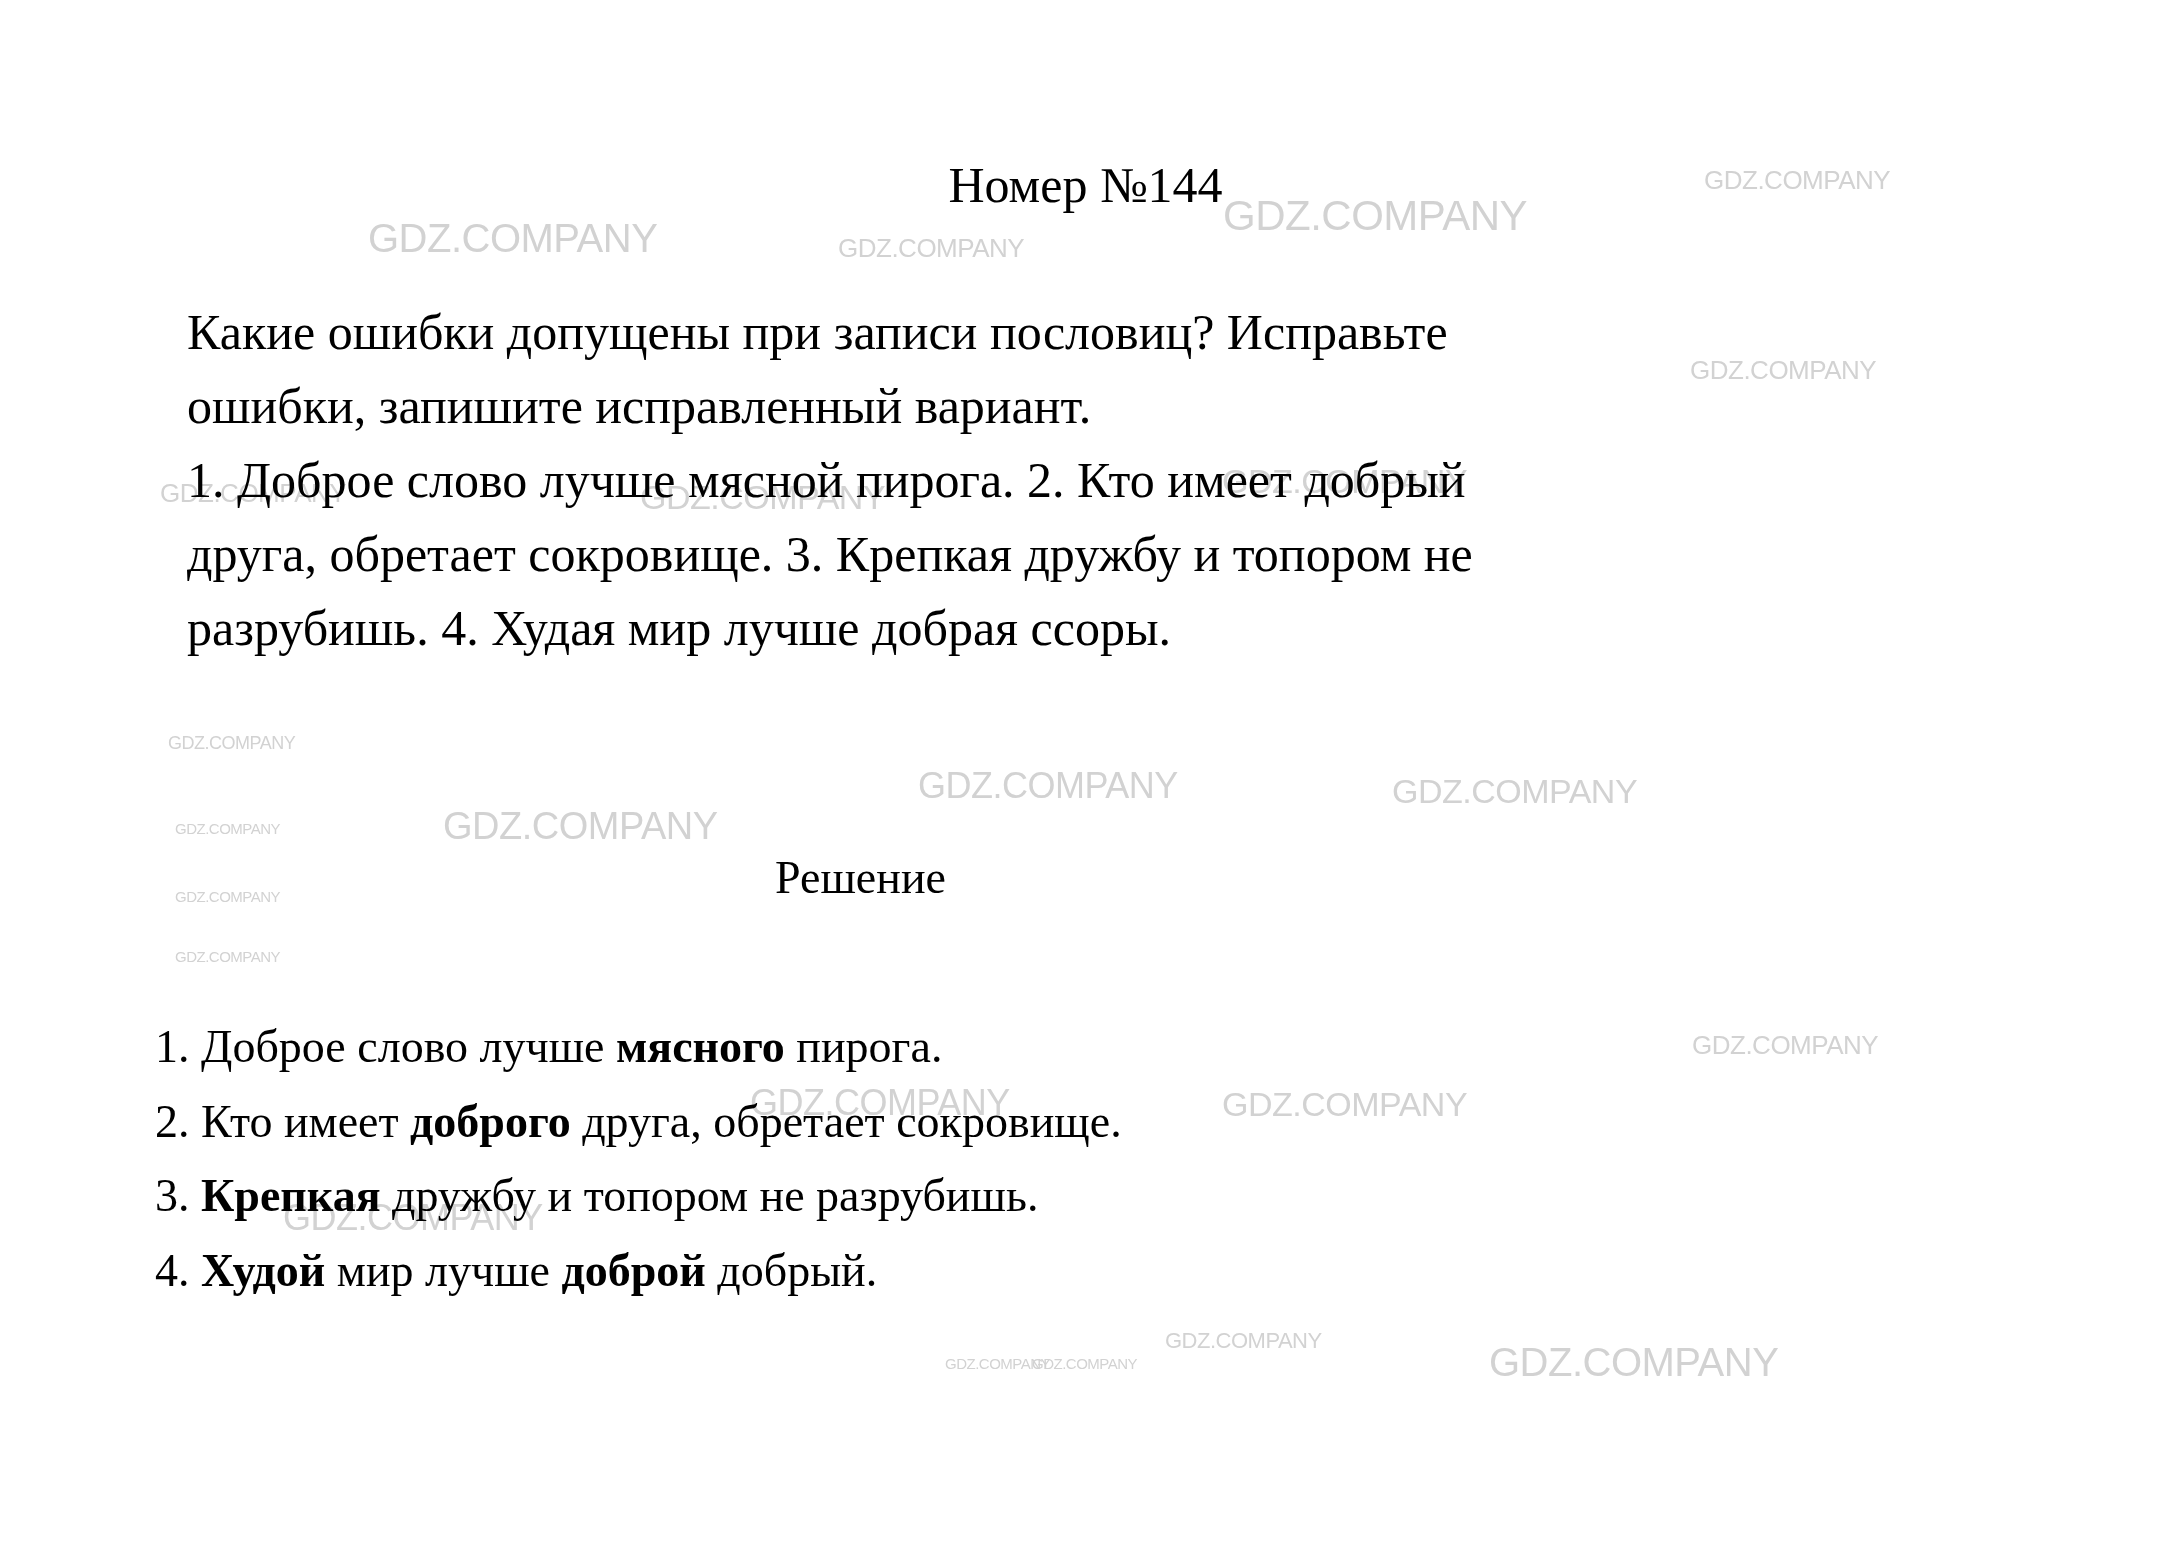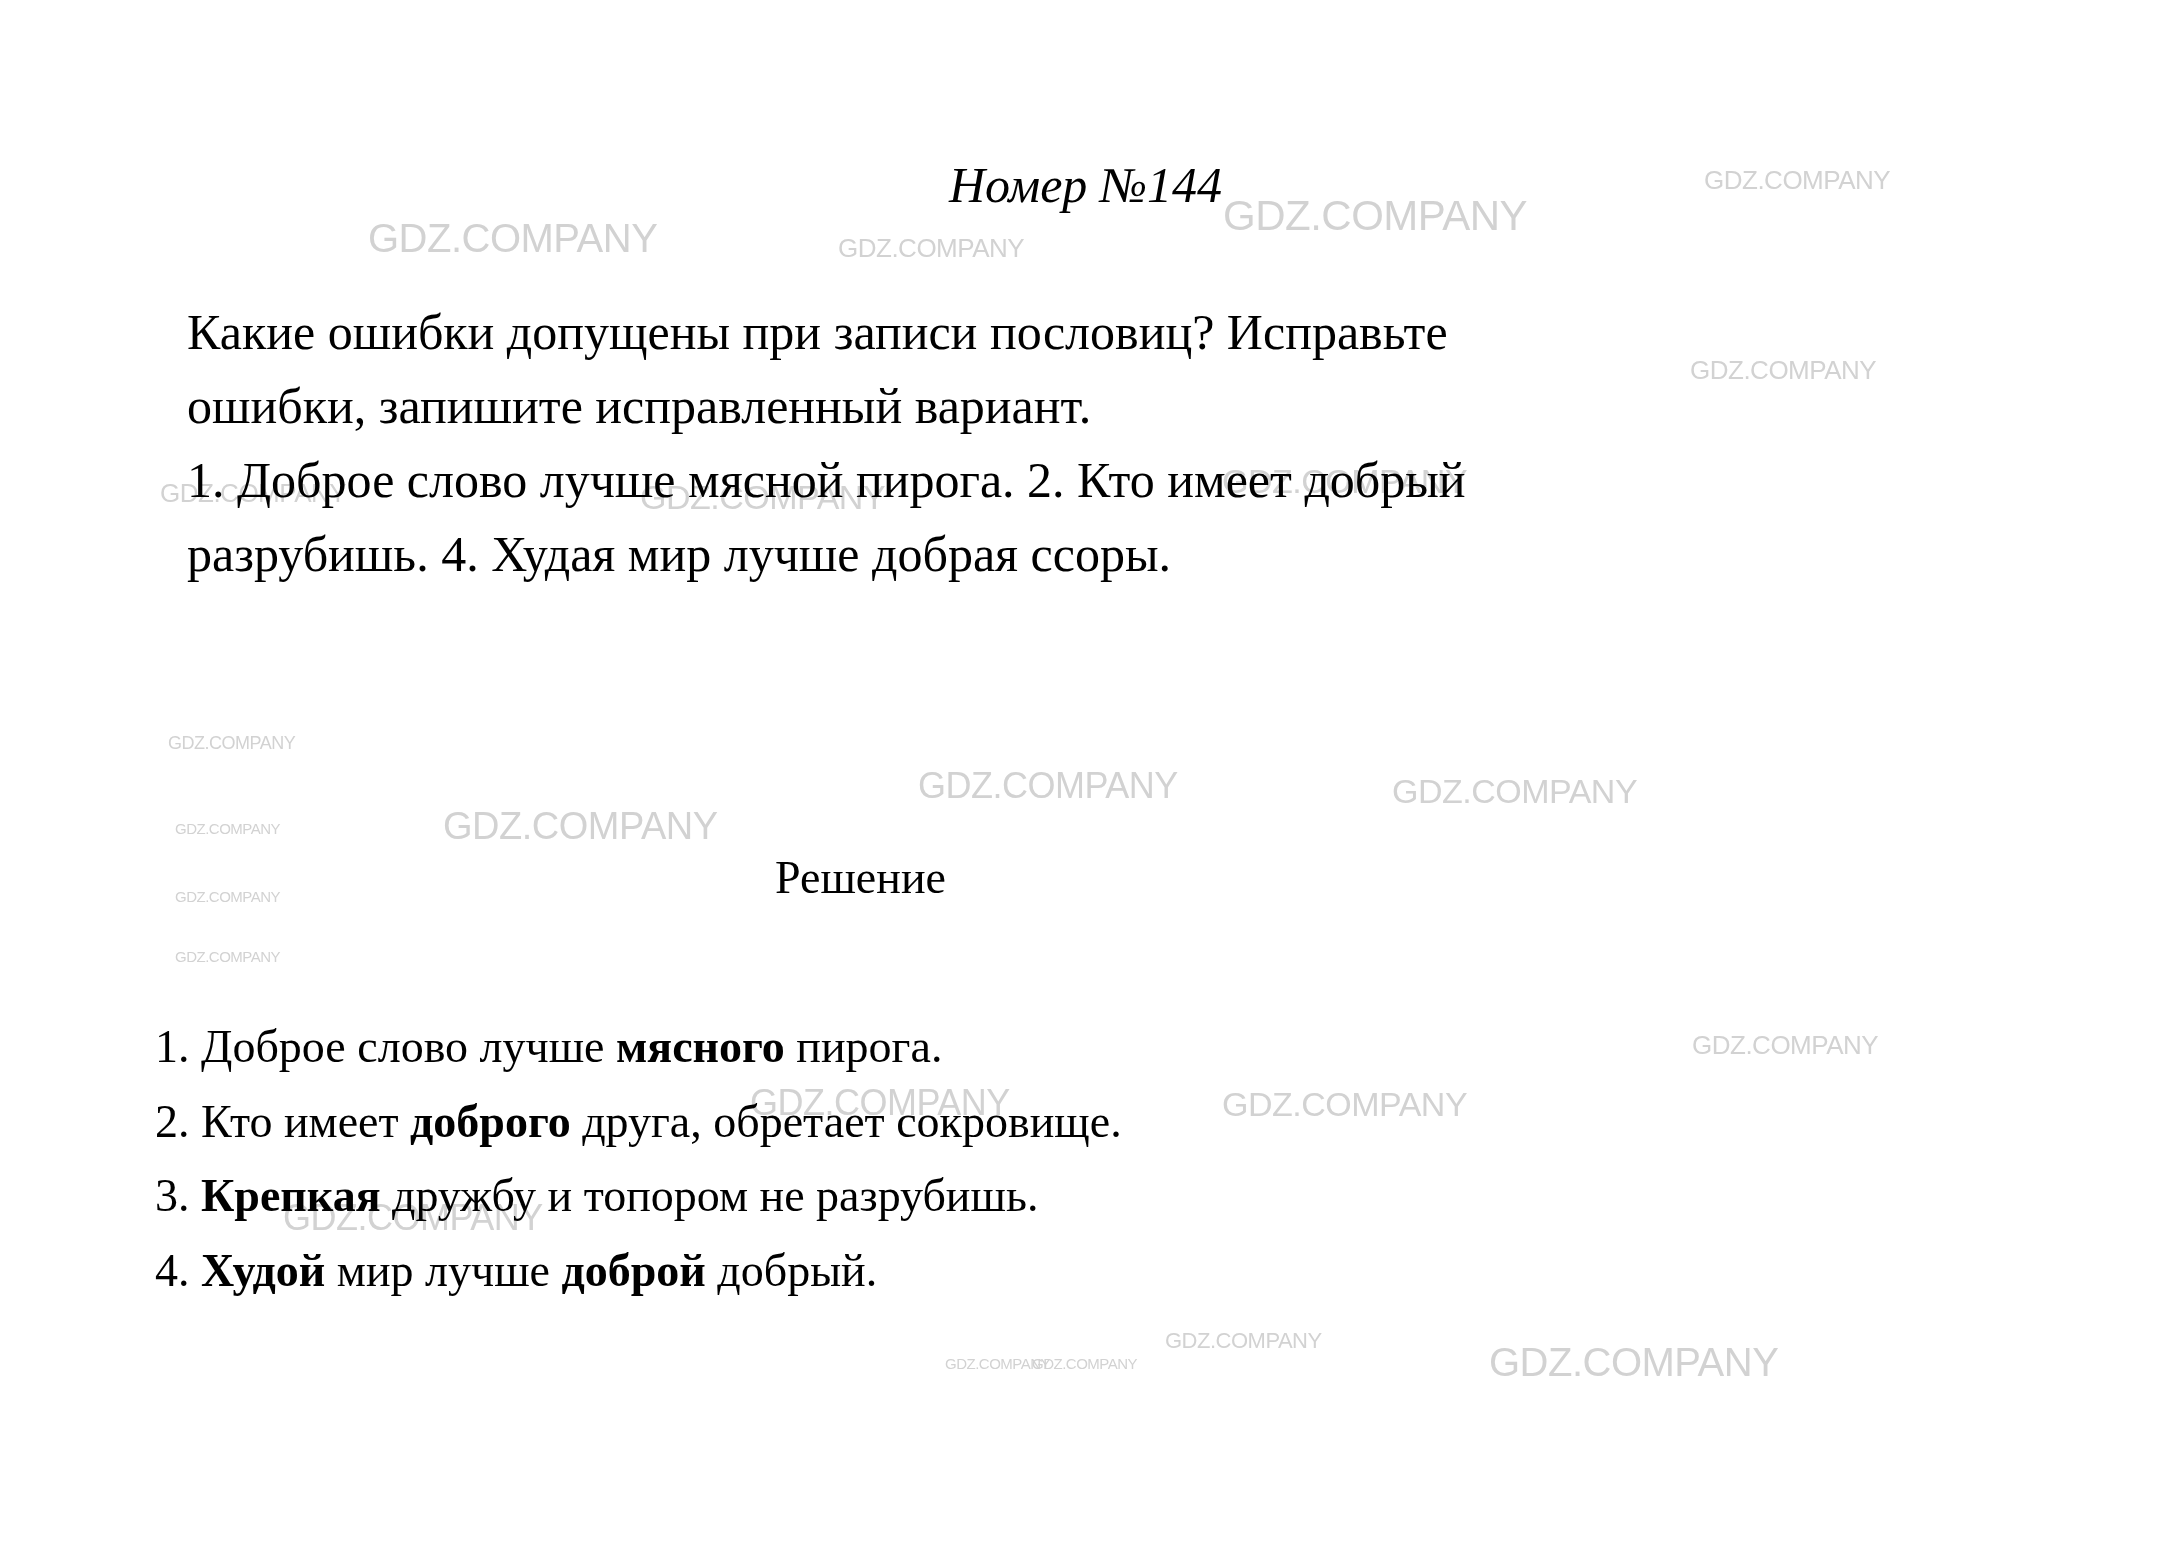--- a/index.html
+++ b/index.html
@@ -42,21 +42,20 @@
   }
 
   .title {
     position: absolute;
     left: 0;
     top: 160px;
     width: 2171px;
     text-align: center;
     font-size: 50px;
     line-height: 1;
-    font-style: italic;
   }
 
   .task-block {
     position: absolute;
     left: 150px;
     top: 295px;
     width: 1790px;
     font-size: 50px;
     line-height: 1.48;
   }
@@ -122,20 +121,21 @@
     </div>
 
   <div class="doc">
 
     <div class="title">Номер №144</div>
 
     <div class="task-block">
         <div class="task-line">Какие ошибки допущены при записи пословиц? Исправьте</div>
         <div class="task-line">ошибки, запишите исправленный вариант.</div>
         <div class="task-line">1. Доброе слово лучше мясной пирога. 2. Кто имеет добрый</div>
+        <div class="task-line">друга, обретает сокровище. 3. Крепкая дружбу и топором не</div>
         <div class="task-line">разрубишь. 4. Худая мир лучше добрая ссоры.</div>
       </div>
 
     <div class="solution-head">Решение</div>
 
     <div class="answers">
         <div class="ans-line"><span>1.</span><span> Доброе слово лучше </span><b>мясного</b><span> пирога.</span></div>
         <div class="ans-line"><span>2.</span><span> Кто имеет </span><b>доброго</b><span> друга, обретает сокровище.</span></div>
         <div class="ans-line"><span>3.</span><span> </span><b>Крепкая</b><span> дружбу и топором не разрубишь.</span></div>
         <div class="ans-line"><span>4.</span><span> </span><b>Худой</b><span> мир лучше </span><b>доброй</b><span> добрый.</span></div>

